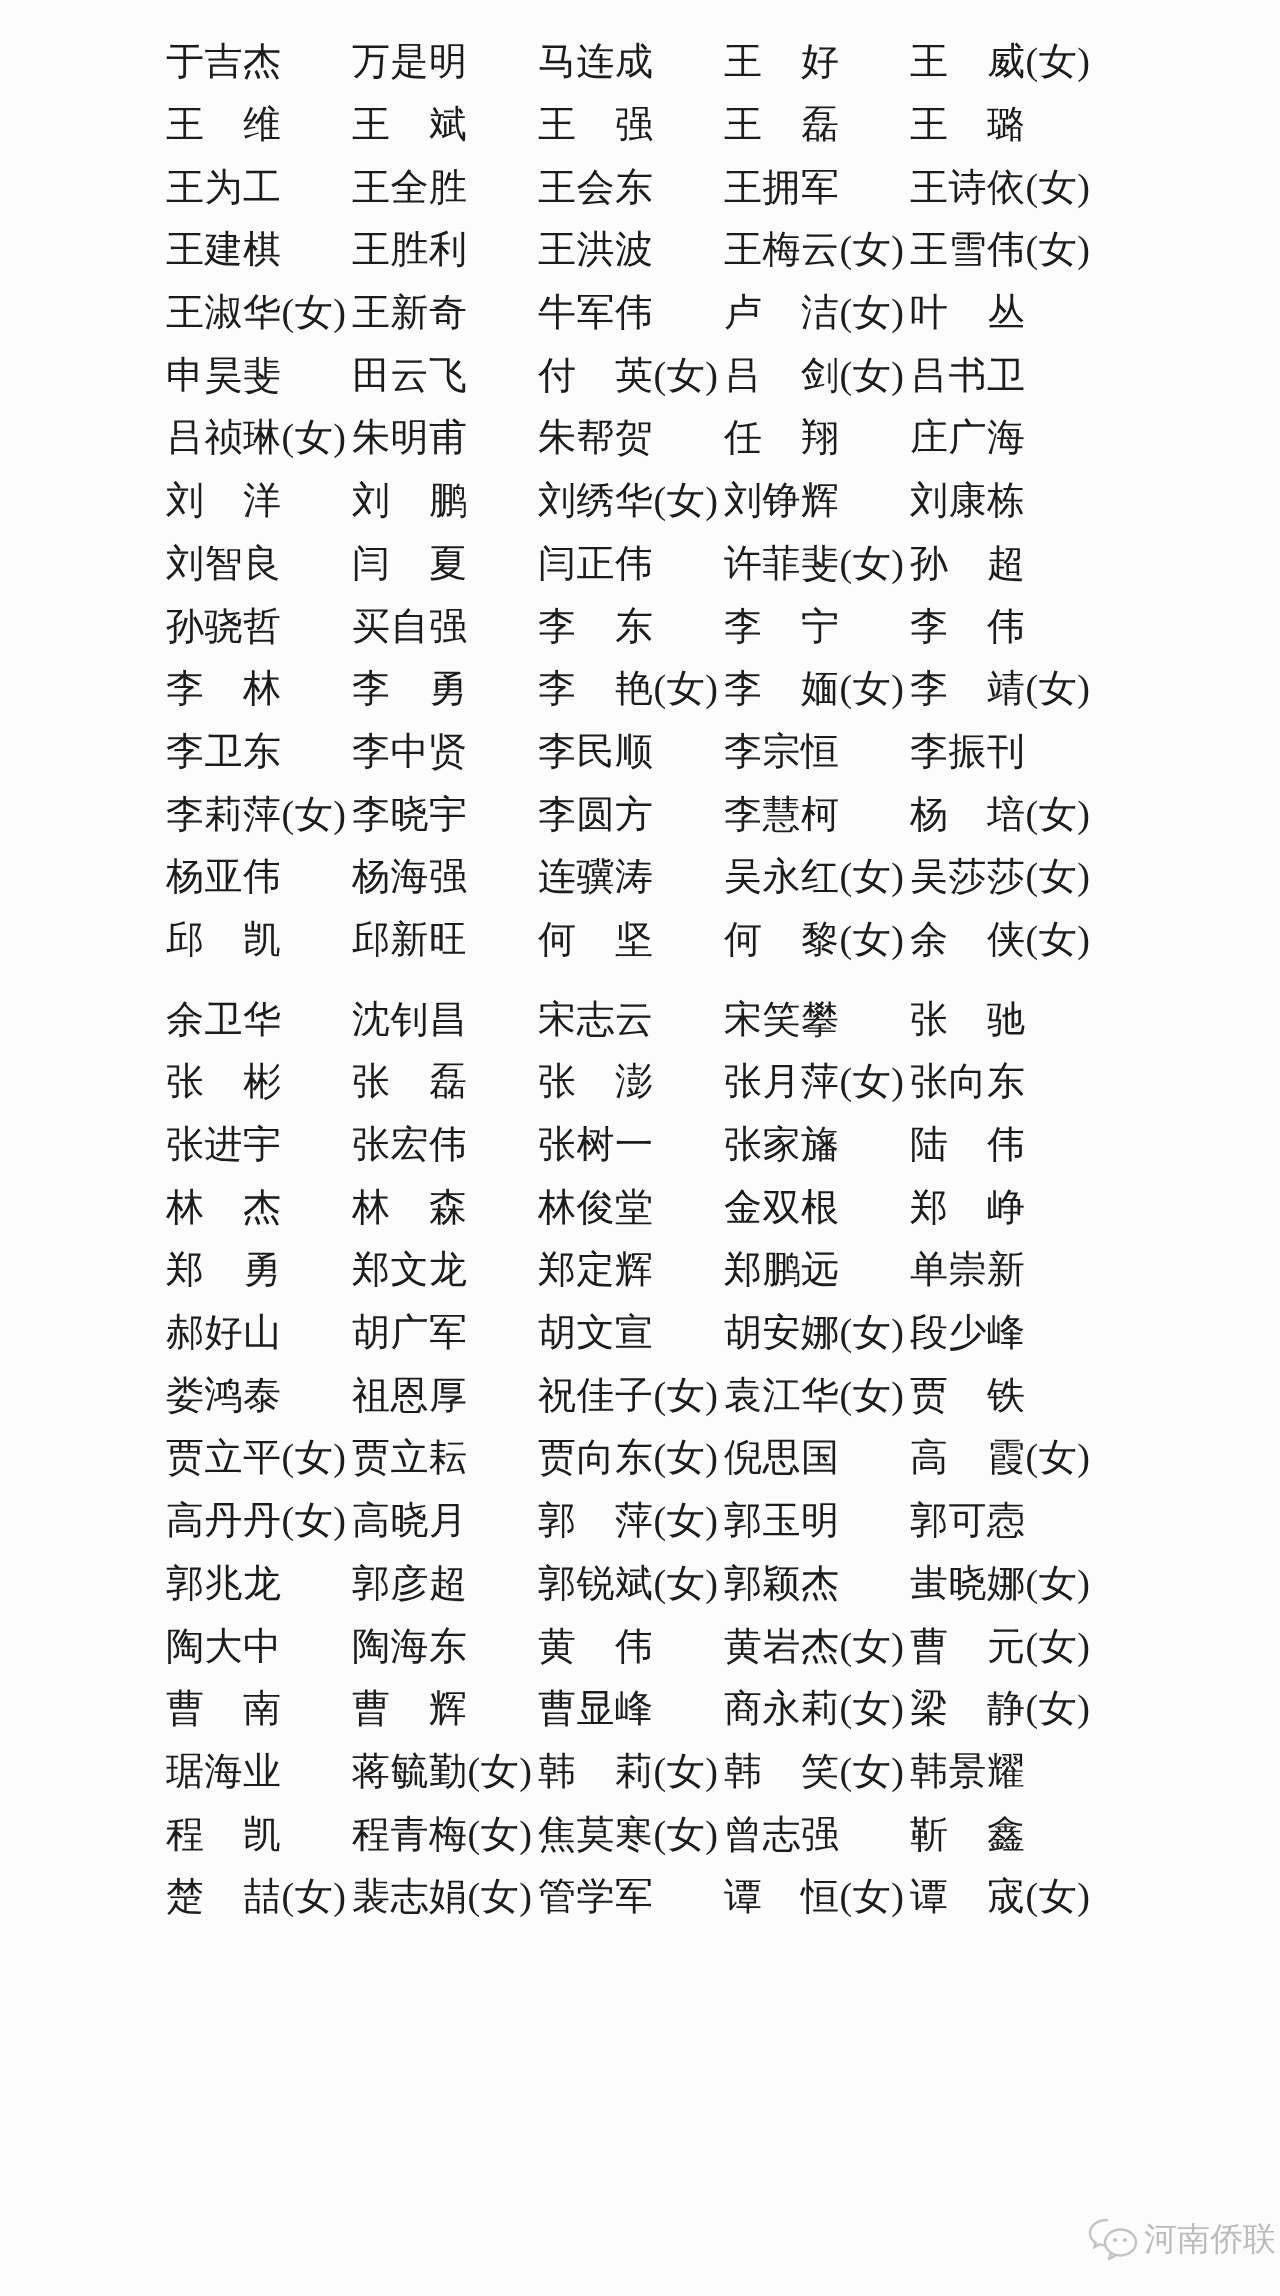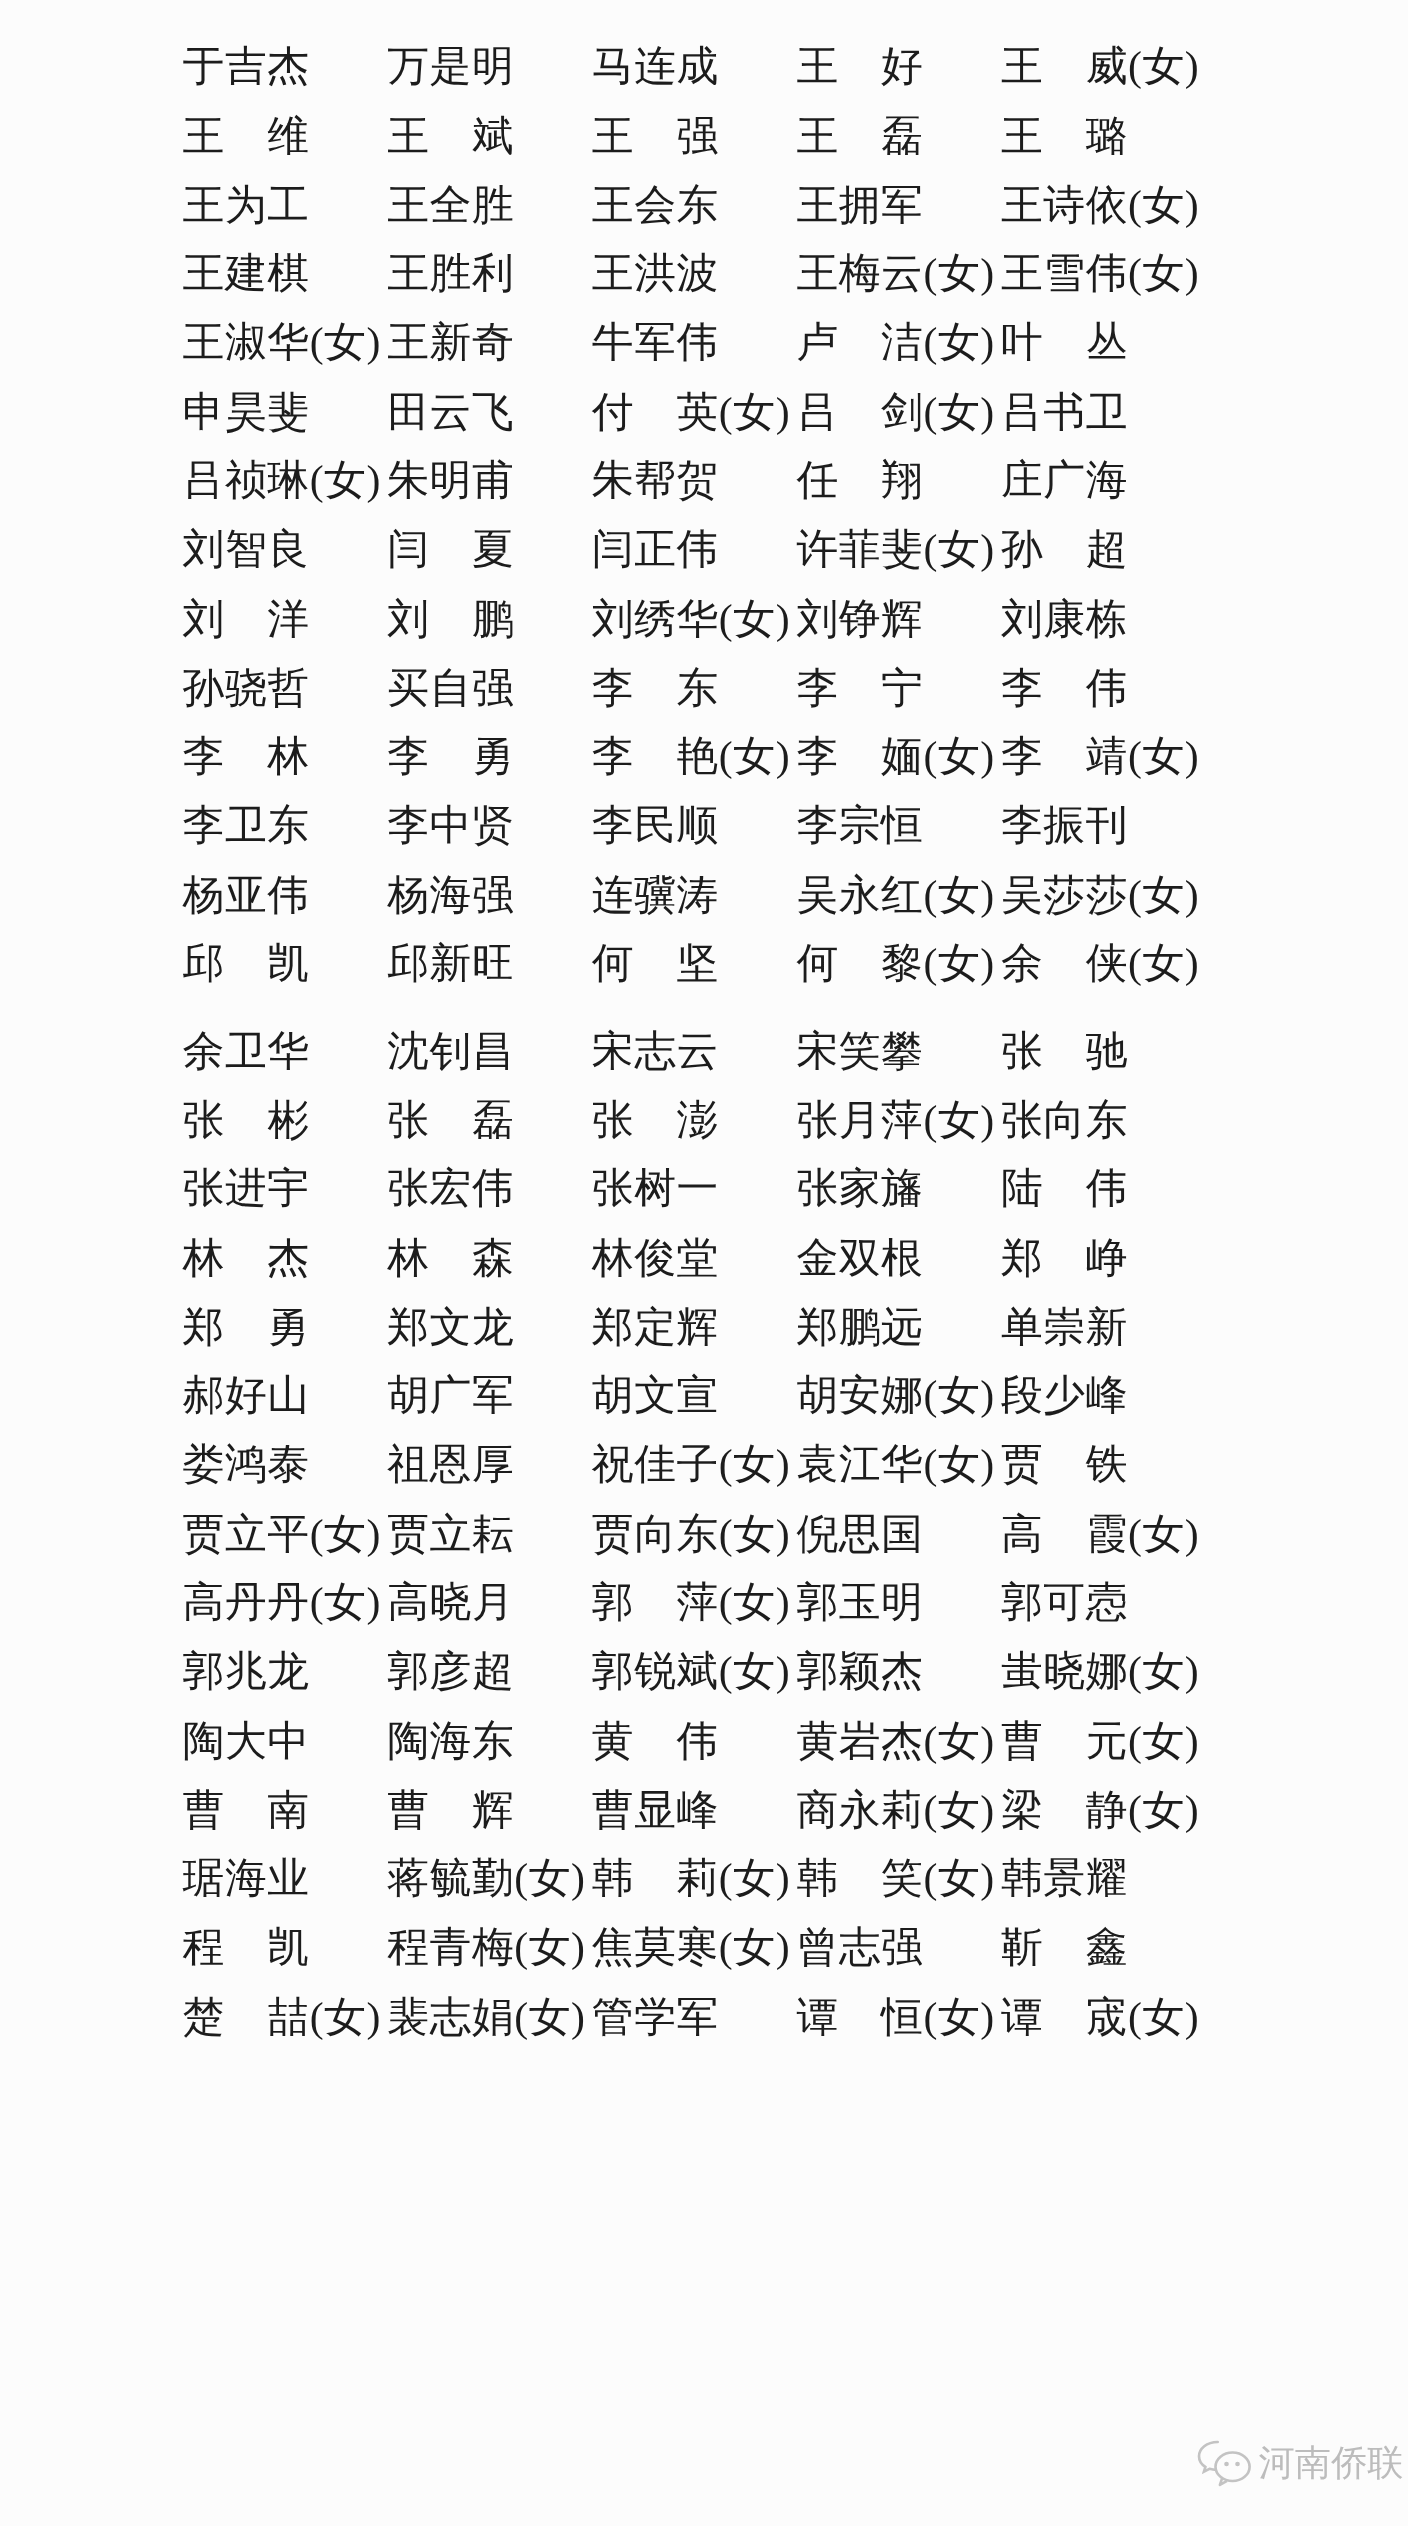--- a/index.html
+++ b/index.html
@@ -92,53 +92,60 @@
         <div class="cell">吕书卫</div>
       </div>
       <div class="row">
         <div class="cell">吕祯琳(女)</div>
         <div class="cell">朱明甫</div>
         <div class="cell">朱帮贺</div>
         <div class="cell">任　翔</div>
         <div class="cell">庄广海</div>
       </div>
       <div class="row">
+        <div class="cell">刘　洋</div>
+        <div class="cell">刘　鹏</div>
+        <div class="cell">刘绣华(女)</div>
+        <div class="cell">刘铮辉</div>
+        <div class="cell">刘康栋</div>
+      </div>
+      <div class="row">
         <div class="cell">刘智良</div>
         <div class="cell">闫　夏</div>
         <div class="cell">闫正伟</div>
         <div class="cell">许菲斐(女)</div>
         <div class="cell">孙　超</div>
       </div>
       <div class="row">
-        <div class="cell">刘　洋</div>
-        <div class="cell">刘　鹏</div>
-        <div class="cell">刘绣华(女)</div>
-        <div class="cell">刘铮辉</div>
-        <div class="cell">刘康栋</div>
-      </div>
-      <div class="row">
         <div class="cell">孙骁哲</div>
         <div class="cell">买自强</div>
         <div class="cell">李　东</div>
         <div class="cell">李　宁</div>
         <div class="cell">李　伟</div>
       </div>
       <div class="row">
         <div class="cell">李　林</div>
         <div class="cell">李　勇</div>
         <div class="cell">李　艳(女)</div>
         <div class="cell">李　媔(女)</div>
         <div class="cell">李　靖(女)</div>
       </div>
       <div class="row">
         <div class="cell">李卫东</div>
         <div class="cell">李中贤</div>
         <div class="cell">李民顺</div>
         <div class="cell">李宗恒</div>
         <div class="cell">李振刊</div>
+      </div>
+      <div class="row">
+        <div class="cell">李莉萍(女)</div>
+        <div class="cell">李晓宇</div>
+        <div class="cell">李圆方</div>
+        <div class="cell">李慧柯</div>
+        <div class="cell">杨　培(女)</div>
       </div>
       <div class="row">
         <div class="cell">杨亚伟</div>
         <div class="cell">杨海强</div>
         <div class="cell">连骥涛</div>
         <div class="cell">吴永红(女)</div>
         <div class="cell">吴莎莎(女)</div>
       </div>
       <div class="row">
         <div class="cell">邱　凯</div>

